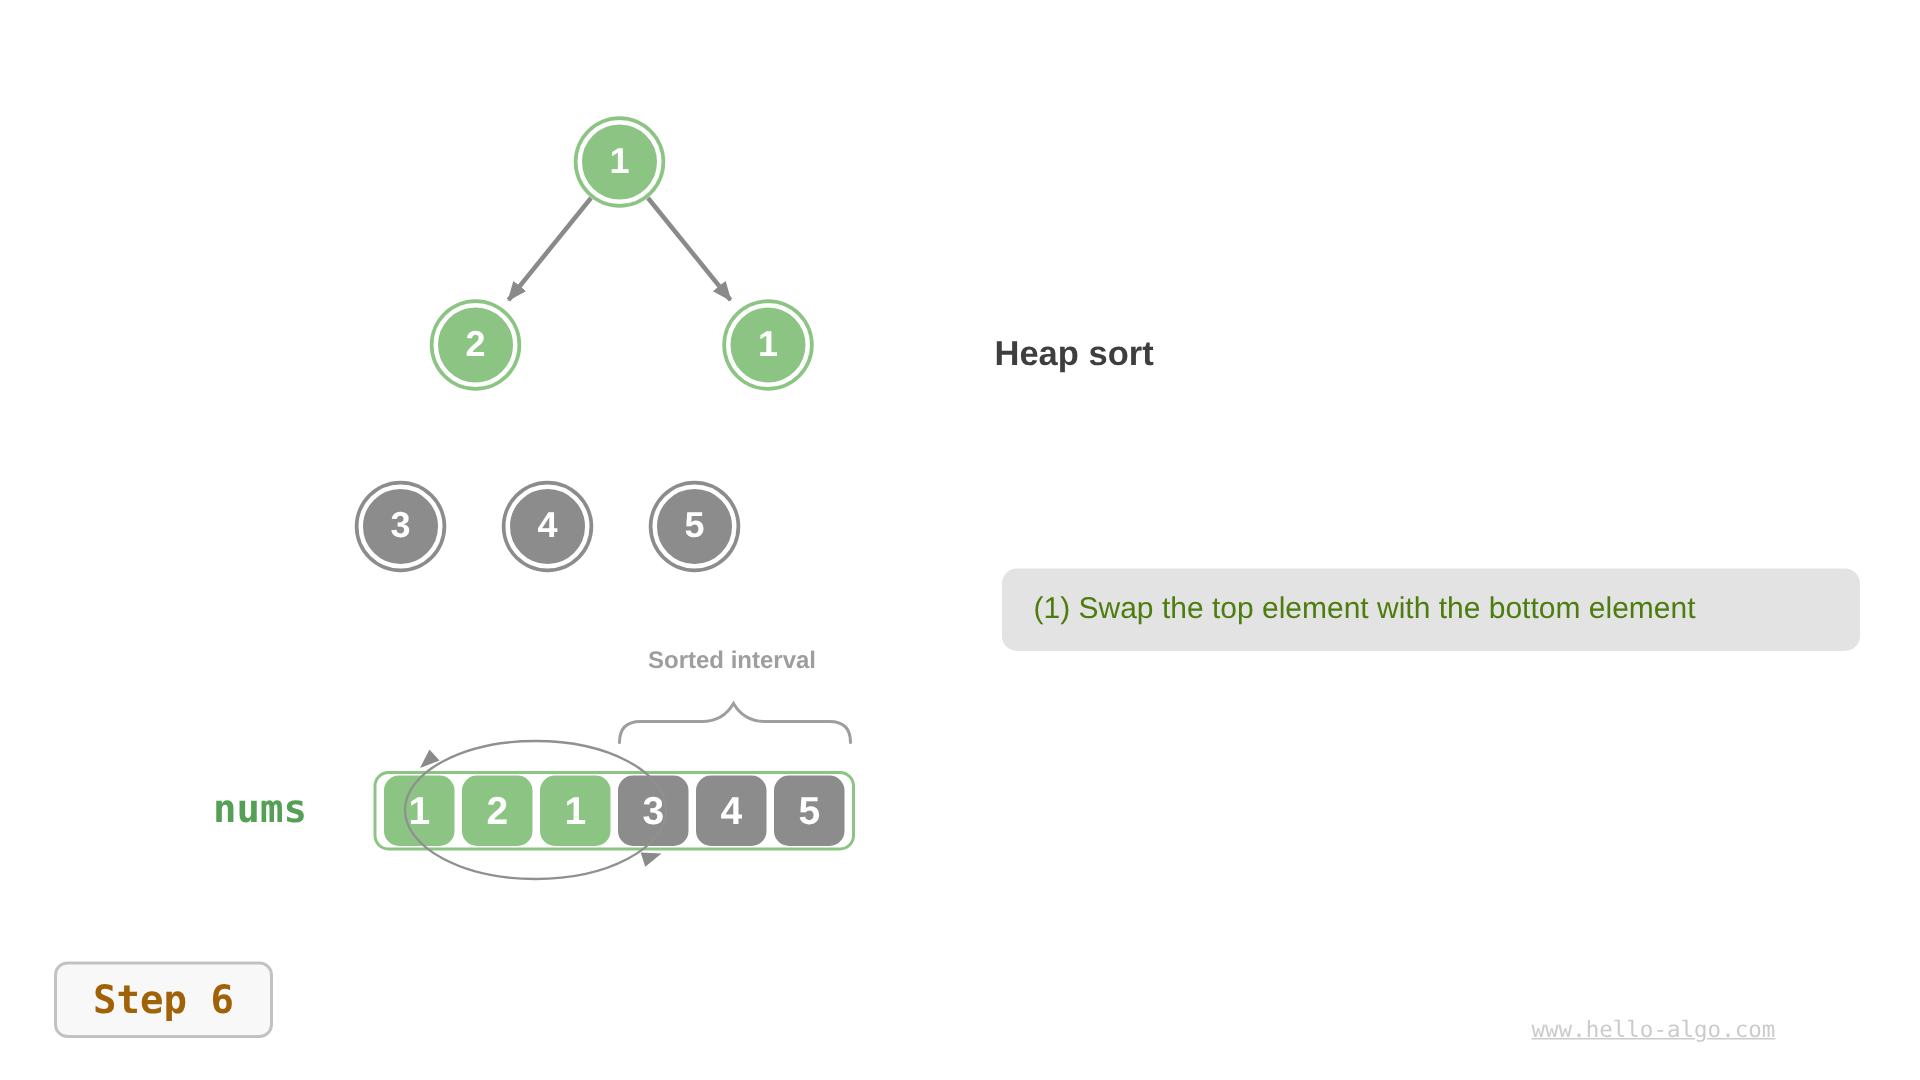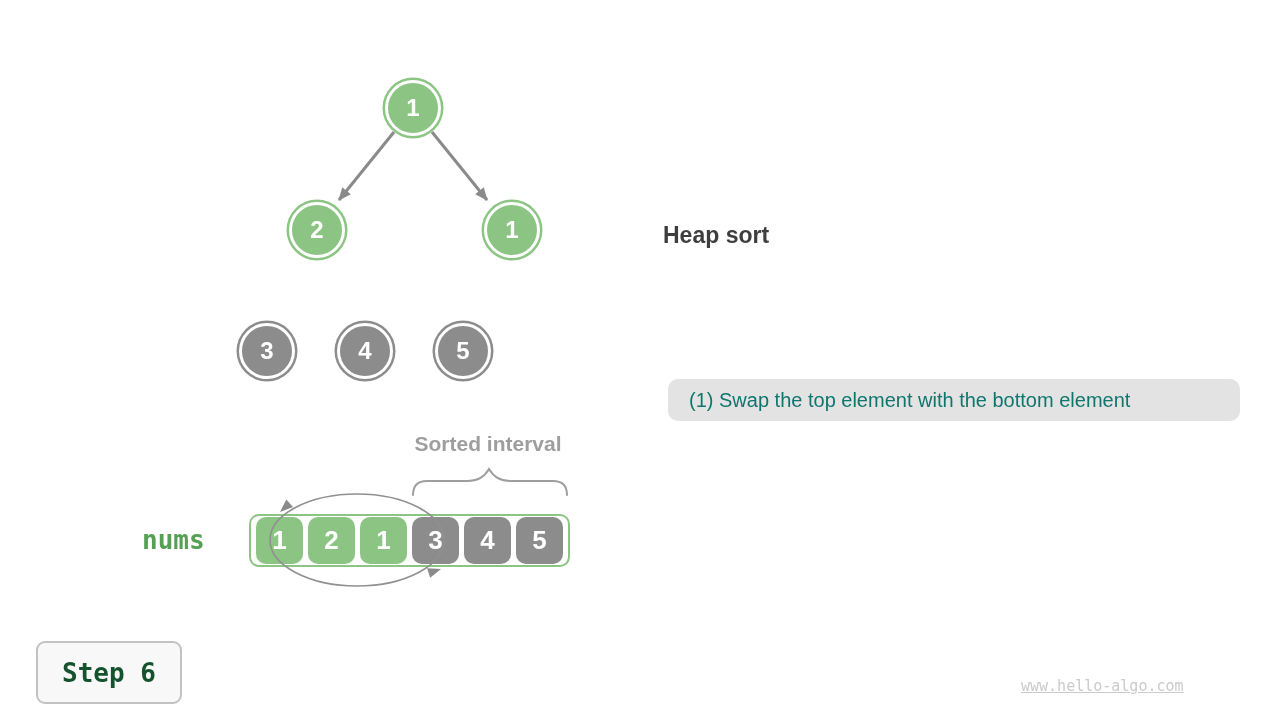--- a/index.html
+++ b/index.html
@@ -28,42 +28,42 @@
     color:#ffffff;font-size:26px;font-weight:bold;
   }
   .cell.green{background:#8CC583;}
   .cell.gray{background:#8C8C8C;}
   .array-label{
     position:absolute;left:142px;top:525px;
     font-family:"DejaVu Sans Mono",monospace;font-weight:bold;font-size:26px;color:#55A055;
   }
   .sorted-label{
     position:absolute;left:488px;top:432px;transform:translateX(-50%);
-    font-size:21px;font-weight:bold;color:#9E9E9E;white-space:nowrap;
+    font-size:16px;font-weight:bold;color:#9E9E9E;white-space:nowrap;
   }
   
   .heading{
     position:absolute;left:663px;top:222px;
     font-size:23px;font-weight:bold;color:#3E3E3E;
   }
   .step-line{position:absolute;left:664px;font-size:20px;color:#3E3E3E;white-space:nowrap;}
   .step-line.s1{top:287px;}
   .step-line.s2{top:338px;}
   .substep-highlight{
-    position:absolute;left:668px;top:379px;width:572px;height:42px;box-sizing:border-box;
+    position:absolute;left:668px;top:379px;width:572px;height:55px;box-sizing:border-box;
     background:#E3E3E3;border-radius:10px;
     display:flex;align-items:center;padding-left:21px;
-    font-size:20px;color:#0f766e;white-space:nowrap;
+    font-size:20px;color:#4d7c0f;white-space:nowrap;
   }
   
   .step-badge{
-    position:absolute;left:36px;top:641px;width:146px;height:63px;box-sizing:border-box;
+    position:absolute;left:36px;top:641px;width:146px;height:51px;box-sizing:border-box;
     border:2px solid #C2C2C2;border-radius:9px;background:#F8F8F8;
     display:flex;align-items:center;justify-content:center;
-    font-family:"DejaVu Sans Mono",monospace;font-weight:bold;font-size:26px;color:#14532d;
+    font-family:"DejaVu Sans Mono",monospace;font-weight:bold;font-size:26px;color:#a16207;
   }
   .watermark{
     position:absolute;left:1021px;top:677px;
     font-family:"DejaVu Sans Mono",monospace;font-size:15px;color:#CBCBCB;white-space:nowrap;text-decoration:underline;
   }
   
   .overlay{position:absolute;left:0;top:0;pointer-events:none;}
 </style>
 </head>
 <body>

